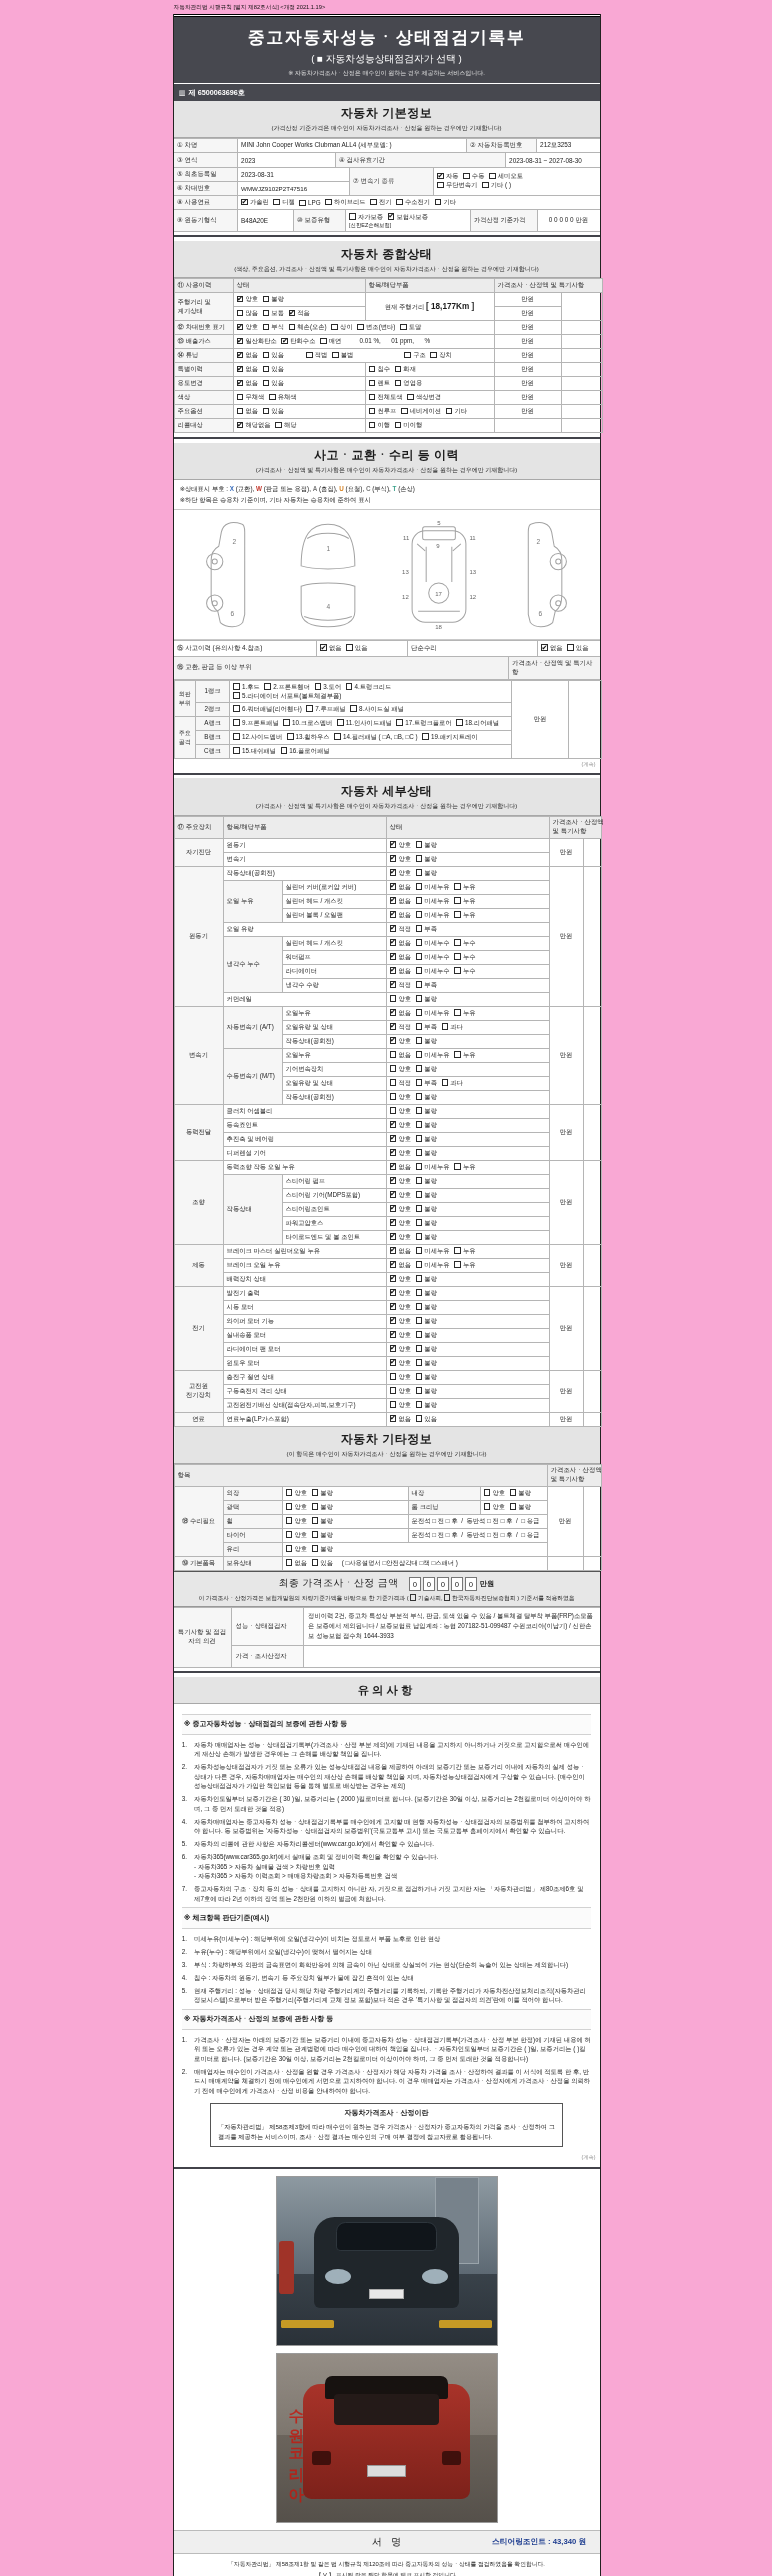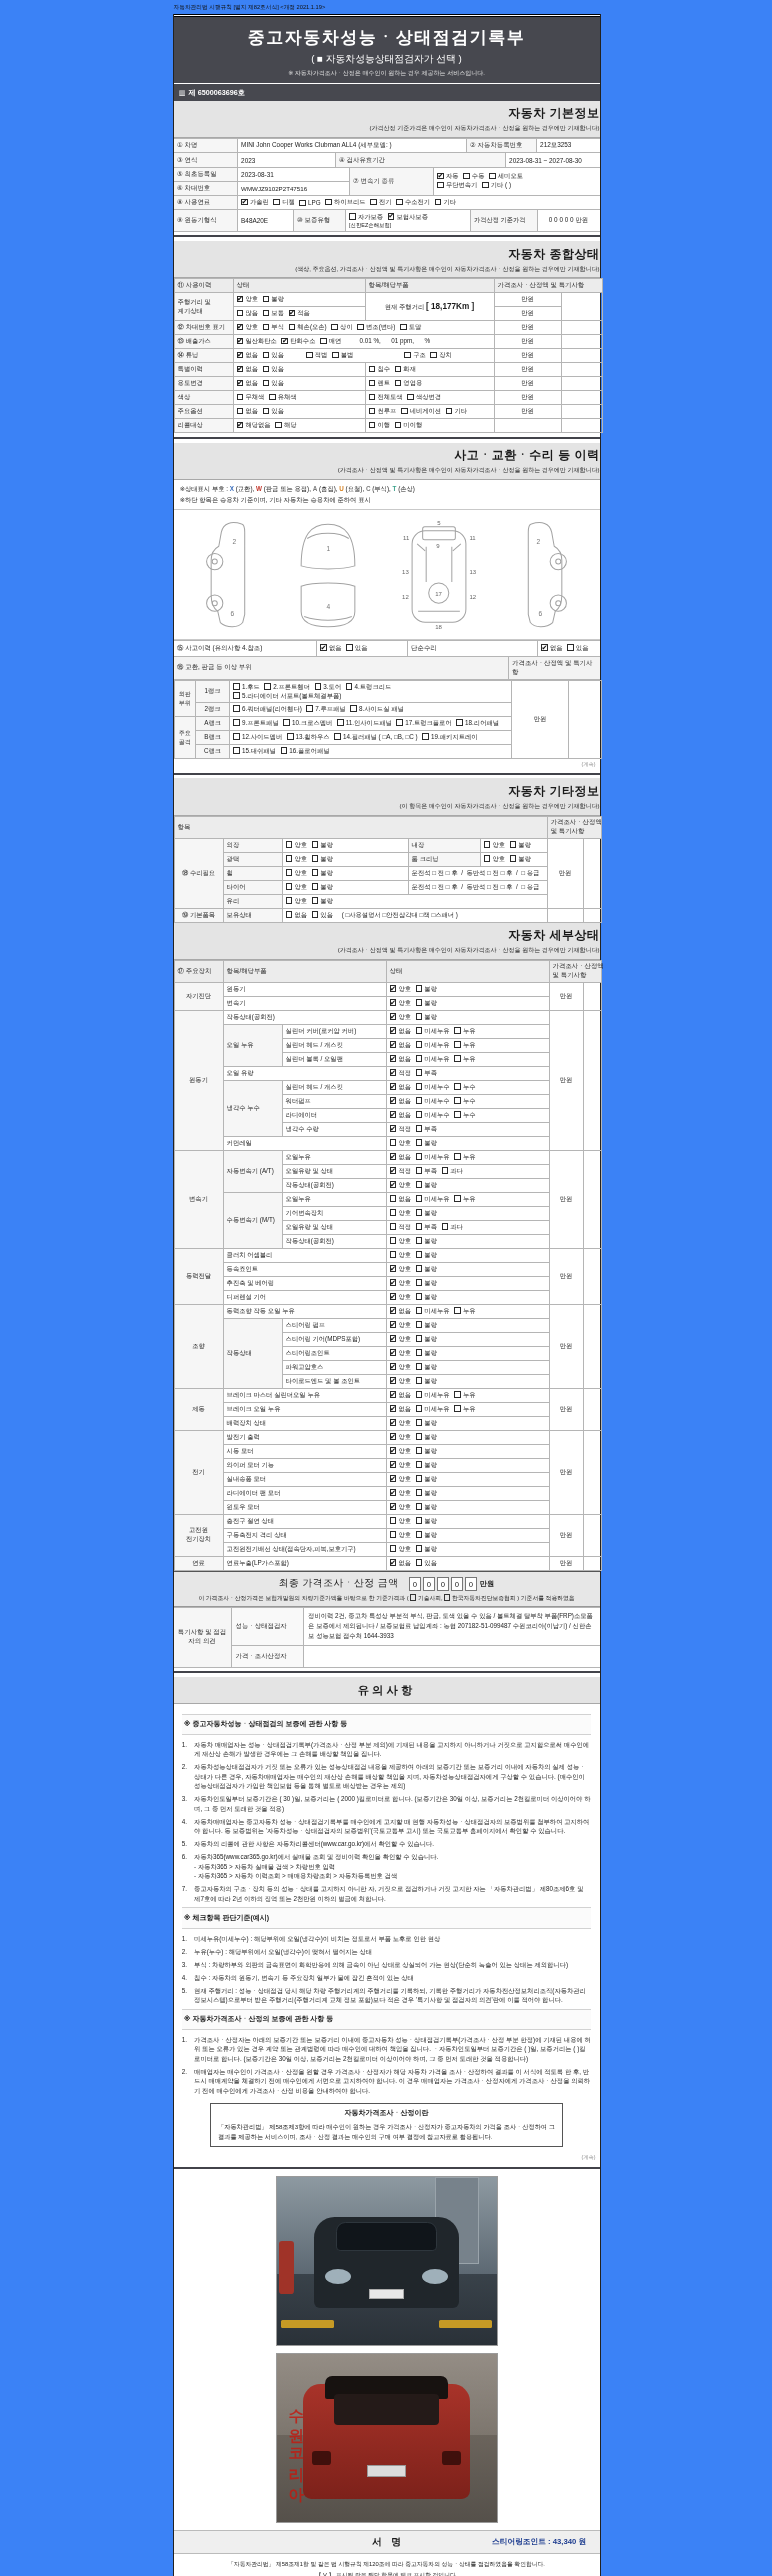--- a/index.html
+++ b/index.html
@@ -1,28 +1,28 @@
 <!DOCTYPE html>
 <html style="font-size:8.2px"><head>
 <meta charset="utf-8">
 <style>
   *{box-sizing:border-box;margin:0;padding:0}
   html,body{background:#fff}
   body{font-family:"Liberation Sans","DejaVu Sans",sans-serif;color:#1a1a1a}
-  .canvas{width:773px;height:2576px;background:#3b82f6;overflow:hidden}
+  .canvas{width:773px;height:2576px;background:#f9a8d4;overflow:hidden}
   .lawnote{width:428px;margin:0 auto;font-size:5.7px;color:#111;padding:3.6px 1px 2.1px}
   .doc{width:428px;margin:0 auto;border-left:0.5px solid #222;border-right:0.5px solid #222;border-bottom:0.5px solid #222;background:#fff;padding-bottom:3.1px}
   .topline{height:3.1px;border-top:0.5px solid #000;border-bottom:1px solid #000}
   .dochead{background:#47484f;color:#fff;text-align:center;padding:9.3px 0 5.7px}
   .dochead h1{font-size:17px;letter-spacing:1.5px;font-weight:bold}
   .h-sub{font-size:9.8px;margin-top:3.6px}
   .h-note{font-size:6px;color:#e3e3e3;margin-top:3.1px}
   .docno{background:#47484f;color:#fff;font-size:7.2px;font-weight:bold;padding:3.1px 5.2px;border-top:1.5px solid #fff;display:flex;align-items:center;gap:3.1px}
   .sep{height:2.1px;background:#42434a;margin:3.6px 0}
-  .sechead{background:#e4e4e4;text-align:right;padding:4.6px 0 3.6px;border-bottom:0.5px solid #a8a8a8}
+  .sechead{background:#e4e4e4;text-align:center;padding:4.6px 0 3.6px;border-bottom:0.5px solid #a8a8a8}
   .sechead h2{font-size:12px;letter-spacing:0.5px}
   .sechead .sub{font-size:6px;margin-top:2.1px;color:#222}
   
   .gtable{border-collapse:collapse;table-layout:fixed;width:100%}
   .gtable td{border:0.5px solid #b5b5b5;font-size:6.3px;padding:1.5px 3.1px;vertical-align:middle;height:14px;word-break:keep-all}
   .gtable td.th{background:#ececec;text-align:left;font-size:6.4px}
   .gtable td.lbl{background:#f6f6f6}
   .gtable td.dev{text-align:center;background:#f6f6f6}
   .ctr{text-align:center}
   .mile{font-size:8.2px;font-weight:bold}
@@ -73,21 +73,21 @@
   .nnum{width:12.4px;flex:none}
   .ntext{flex:1;white-space:pre-line}
   .nbox{border:0.8px solid #555;margin:7.7px auto 3.1px;width:86%;padding:4.6px 6.7px}
   .nbox .bt{font-weight:bold;text-align:center;font-size:7px;margin-bottom:3.1px}
   .nbox .bb{font-size:6.2px;line-height:1.55}
   
   .photo{width:222px;height:170px;margin:7.2px auto;position:relative;overflow:hidden;border:0.5px solid #9a9a9a;background:#777}
   .abs{position:absolute}
   
   .signband{display:flex;align-items:center;background:#efefef;border-top:0.5px solid #bbb;border-bottom:0.5px solid #bbb;height:24px;position:relative;justify-content:center;margin-top:6.2px}
-  .signband .s{font-size:9.8px;font-weight:bold;letter-spacing:9.3px;padding-left:9.3px}
+  .signband .s{font-size:9.8px;font-weight:normal;letter-spacing:9.3px;padding-left:9.3px}
   .fee{position:absolute;right:13.4px;color:#1d3c8f;font-weight:bold;font-size:7.7px}
   .bnotes{text-align:center;font-size:5.8px;color:#222;padding:5.2px 0 4.1px;line-height:1.9}
   svg text{font-family:"Liberation Sans",sans-serif}
 </style>
 </head>
 <body>
 
 <div class="canvas">
   <div class="lawnote">자동차관리법 시행규칙 [별지 제82호서식] &lt;개정 2021.1.19&gt;</div>
   <div class="doc">
@@ -375,20 +375,247 @@
             </tbody>
           </table>
         </div>
       <div class="cont">(계속)</div>
     </section>
 
     <div class="sep"></div>
 
     <section>
       <div class="sechead">
+        <h2>자동차 세부상태</h2>
+        <div class="sub">(가격조사ㆍ산정액 및 특기사항은 매수인이 자동차가격조사ㆍ산정을 원하는 경우에만 기재합니다)</div>
+      </div>
+      <div id="detail-wrap">
+          <table class="gtable">
+            <colgroup>
+              <col style="width:49px">
+              <col style="width:59px">
+              <col style="width:104px">
+              <col style="width:163px">
+              <col style="width:34px">
+              <col style="width:18.5px">
+            </colgroup>
+            <tbody>
+              <tr>
+                <td class="th">⑰ 주요장치</td>
+                <td class="th" colspan="2">항목/해당부품</td>
+                <td class="th">상태</td>
+                <td class="th" colspan="2">가격조사ㆍ산정액 및 특기사항</td>
+              </tr>
+              <tr>
+                <td class="dev" rowspan="2">자기진단</td>
+                <td colspan="2">원동기</td>
+                <td><span class="opt"><span class="cb on"></span><span class="cl">양호</span></span><span class="opt"><span class="cb"></span><span class="cl">불량</span></span></td>
+                <td class="ctr" rowspan="2">만원</td>
+                <td rowspan="2"></td>
+              </tr>
+              <tr>
+                <td colspan="2">변속기</td>
+                <td><span class="opt"><span class="cb on"></span><span class="cl">양호</span></span><span class="opt"><span class="cb"></span><span class="cl">불량</span></span></td>
+              </tr>
+              <tr>
+                <td class="dev" rowspan="10">원동기</td>
+                <td colspan="2">작동상태(공회전)</td>
+                <td><span class="opt"><span class="cb on"></span><span class="cl">양호</span></span><span class="opt"><span class="cb"></span><span class="cl">불량</span></span></td>
+                <td class="ctr" rowspan="10">만원</td>
+                <td rowspan="10"></td>
+              </tr>
+              <tr>
+                <td class="lbl" rowspan="3">오일 누유</td>
+                <td>실린더 커버(로커암 커버)</td>
+                <td><span class="opt"><span class="cb on"></span><span class="cl">없음</span></span><span class="opt"><span class="cb"></span><span class="cl">미세누유</span></span><span class="opt"><span class="cb"></span><span class="cl">누유</span></span></td>
+              </tr>
+              <tr>
+                <td>실린더 헤드 / 개스킷</td>
+                <td><span class="opt"><span class="cb on"></span><span class="cl">없음</span></span><span class="opt"><span class="cb"></span><span class="cl">미세누유</span></span><span class="opt"><span class="cb"></span><span class="cl">누유</span></span></td>
+              </tr>
+              <tr>
+                <td>실린더 블록 / 오일팬</td>
+                <td><span class="opt"><span class="cb on"></span><span class="cl">없음</span></span><span class="opt"><span class="cb"></span><span class="cl">미세누유</span></span><span class="opt"><span class="cb"></span><span class="cl">누유</span></span></td>
+              </tr>
+              <tr>
+                <td colspan="2">오일 유량</td>
+                <td><span class="opt"><span class="cb on"></span><span class="cl">적정</span></span><span class="opt"><span class="cb"></span><span class="cl">부족</span></span></td>
+              </tr>
+              <tr>
+                <td class="lbl" rowspan="4">냉각수 누수</td>
+                <td>실린더 헤드 / 개스킷</td>
+                <td><span class="opt"><span class="cb on"></span><span class="cl">없음</span></span><span class="opt"><span class="cb"></span><span class="cl">미세누수</span></span><span class="opt"><span class="cb"></span><span class="cl">누수</span></span></td>
+              </tr>
+              <tr>
+                <td>워터펌프</td>
+                <td><span class="opt"><span class="cb on"></span><span class="cl">없음</span></span><span class="opt"><span class="cb"></span><span class="cl">미세누수</span></span><span class="opt"><span class="cb"></span><span class="cl">누수</span></span></td>
+              </tr>
+              <tr>
+                <td>라디에이터</td>
+                <td><span class="opt"><span class="cb on"></span><span class="cl">없음</span></span><span class="opt"><span class="cb"></span><span class="cl">미세누수</span></span><span class="opt"><span class="cb"></span><span class="cl">누수</span></span></td>
+              </tr>
+              <tr>
+                <td>냉각수 수량</td>
+                <td><span class="opt"><span class="cb on"></span><span class="cl">적정</span></span><span class="opt"><span class="cb"></span><span class="cl">부족</span></span></td>
+              </tr>
+              <tr>
+                <td colspan="2">커먼레일</td>
+                <td><span class="opt"><span class="cb"></span><span class="cl">양호</span></span><span class="opt"><span class="cb"></span><span class="cl">불량</span></span></td>
+              </tr>
+              <tr>
+                <td class="dev" rowspan="7">변속기</td>
+                <td class="lbl" rowspan="3">자동변속기 (A/T)</td>
+                <td>오일누유</td>
+                <td><span class="opt"><span class="cb on"></span><span class="cl">없음</span></span><span class="opt"><span class="cb"></span><span class="cl">미세누유</span></span><span class="opt"><span class="cb"></span><span class="cl">누유</span></span></td>
+                <td class="ctr" rowspan="7">만원</td>
+                <td rowspan="7"></td>
+              </tr>
+              <tr>
+                <td>오일유량 및 상태</td>
+                <td><span class="opt"><span class="cb on"></span><span class="cl">적정</span></span><span class="opt"><span class="cb"></span><span class="cl">부족</span></span><span class="opt"><span class="cb"></span><span class="cl">과다</span></span></td>
+              </tr>
+              <tr>
+                <td>작동상태(공회전)</td>
+                <td><span class="opt"><span class="cb on"></span><span class="cl">양호</span></span><span class="opt"><span class="cb"></span><span class="cl">불량</span></span></td>
+              </tr>
+              <tr>
+                <td class="lbl" rowspan="4">수동변속기 (M/T)</td>
+                <td>오일누유</td>
+                <td><span class="opt"><span class="cb"></span><span class="cl">없음</span></span><span class="opt"><span class="cb"></span><span class="cl">미세누유</span></span><span class="opt"><span class="cb"></span><span class="cl">누유</span></span></td>
+              </tr>
+              <tr>
+                <td>기어변속장치</td>
+                <td><span class="opt"><span class="cb"></span><span class="cl">양호</span></span><span class="opt"><span class="cb"></span><span class="cl">불량</span></span></td>
+              </tr>
+              <tr>
+                <td>오일유량 및 상태</td>
+                <td><span class="opt"><span class="cb"></span><span class="cl">적정</span></span><span class="opt"><span class="cb"></span><span class="cl">부족</span></span><span class="opt"><span class="cb"></span><span class="cl">과다</span></span></td>
+              </tr>
+              <tr>
+                <td>작동상태(공회전)</td>
+                <td><span class="opt"><span class="cb"></span><span class="cl">양호</span></span><span class="opt"><span class="cb"></span><span class="cl">불량</span></span></td>
+              </tr>
+              <tr>
+                <td class="dev" rowspan="4">동력전달</td>
+                <td colspan="2">클러치 어셈블리</td>
+                <td><span class="opt"><span class="cb"></span><span class="cl">양호</span></span><span class="opt"><span class="cb"></span><span class="cl">불량</span></span></td>
+                <td class="ctr" rowspan="4">만원</td>
+                <td rowspan="4"></td>
+              </tr>
+              <tr>
+                <td colspan="2">등속죠인트</td>
+                <td><span class="opt"><span class="cb on"></span><span class="cl">양호</span></span><span class="opt"><span class="cb"></span><span class="cl">불량</span></span></td>
+              </tr>
+              <tr>
+                <td colspan="2">추진축 및 베어링</td>
+                <td><span class="opt"><span class="cb on"></span><span class="cl">양호</span></span><span class="opt"><span class="cb"></span><span class="cl">불량</span></span></td>
+              </tr>
+              <tr>
+                <td colspan="2">디퍼렌셜 기어</td>
+                <td><span class="opt"><span class="cb on"></span><span class="cl">양호</span></span><span class="opt"><span class="cb"></span><span class="cl">불량</span></span></td>
+              </tr>
+              <tr>
+                <td class="dev" rowspan="6">조향</td>
+                <td colspan="2">동력조향 작동 오일 누유</td>
+                <td><span class="opt"><span class="cb on"></span><span class="cl">없음</span></span><span class="opt"><span class="cb"></span><span class="cl">미세누유</span></span><span class="opt"><span class="cb"></span><span class="cl">누유</span></span></td>
+                <td class="ctr" rowspan="6">만원</td>
+                <td rowspan="6"></td>
+              </tr>
+              <tr>
+                <td class="lbl" rowspan="5">작동상태</td>
+                <td>스티어링 펌프</td>
+                <td><span class="opt"><span class="cb on"></span><span class="cl">양호</span></span><span class="opt"><span class="cb"></span><span class="cl">불량</span></span></td>
+              </tr>
+              <tr>
+                <td>스티어링 기어(MDPS포함)</td>
+                <td><span class="opt"><span class="cb on"></span><span class="cl">양호</span></span><span class="opt"><span class="cb"></span><span class="cl">불량</span></span></td>
+              </tr>
+              <tr>
+                <td>스티어링조인트</td>
+                <td><span class="opt"><span class="cb on"></span><span class="cl">양호</span></span><span class="opt"><span class="cb"></span><span class="cl">불량</span></span></td>
+              </tr>
+              <tr>
+                <td>파워고압호스</td>
+                <td><span class="opt"><span class="cb on"></span><span class="cl">양호</span></span><span class="opt"><span class="cb"></span><span class="cl">불량</span></span></td>
+              </tr>
+              <tr>
+                <td>타이로드엔드 및 볼 조인트</td>
+                <td><span class="opt"><span class="cb on"></span><span class="cl">양호</span></span><span class="opt"><span class="cb"></span><span class="cl">불량</span></span></td>
+              </tr>
+              <tr>
+                <td class="dev" rowspan="3">제동</td>
+                <td colspan="2">브레이크 마스터 실린더오일 누유</td>
+                <td><span class="opt"><span class="cb on"></span><span class="cl">없음</span></span><span class="opt"><span class="cb"></span><span class="cl">미세누유</span></span><span class="opt"><span class="cb"></span><span class="cl">누유</span></span></td>
+                <td class="ctr" rowspan="3">만원</td>
+                <td rowspan="3"></td>
+              </tr>
+              <tr>
+                <td colspan="2">브레이크 오일 누유</td>
+                <td><span class="opt"><span class="cb on"></span><span class="cl">없음</span></span><span class="opt"><span class="cb"></span><span class="cl">미세누유</span></span><span class="opt"><span class="cb"></span><span class="cl">누유</span></span></td>
+              </tr>
+              <tr>
+                <td colspan="2">배력장치 상태</td>
+                <td><span class="opt"><span class="cb on"></span><span class="cl">양호</span></span><span class="opt"><span class="cb"></span><span class="cl">불량</span></span></td>
+              </tr>
+              <tr>
+                <td class="dev" rowspan="6">전기</td>
+                <td colspan="2">발전기 출력</td>
+                <td><span class="opt"><span class="cb on"></span><span class="cl">양호</span></span><span class="opt"><span class="cb"></span><span class="cl">불량</span></span></td>
+                <td class="ctr" rowspan="6">만원</td>
+                <td rowspan="6"></td>
+              </tr>
+              <tr>
+                <td colspan="2">시동 모터</td>
+                <td><span class="opt"><span class="cb on"></span><span class="cl">양호</span></span><span class="opt"><span class="cb"></span><span class="cl">불량</span></span></td>
+              </tr>
+              <tr>
+                <td colspan="2">와이퍼 모터 기능</td>
+                <td><span class="opt"><span class="cb on"></span><span class="cl">양호</span></span><span class="opt"><span class="cb"></span><span class="cl">불량</span></span></td>
+              </tr>
+              <tr>
+                <td colspan="2">실내송풍 모터</td>
+                <td><span class="opt"><span class="cb on"></span><span class="cl">양호</span></span><span class="opt"><span class="cb"></span><span class="cl">불량</span></span></td>
+              </tr>
+              <tr>
+                <td colspan="2">라디에이터 팬 모터</td>
+                <td><span class="opt"><span class="cb on"></span><span class="cl">양호</span></span><span class="opt"><span class="cb"></span><span class="cl">불량</span></span></td>
+              </tr>
+              <tr>
+                <td colspan="2">윈도우 모터</td>
+                <td><span class="opt"><span class="cb on"></span><span class="cl">양호</span></span><span class="opt"><span class="cb"></span><span class="cl">불량</span></span></td>
+              </tr>
+              <tr>
+                <td class="dev" rowspan="3">고전원 전기장치</td>
+                <td colspan="2">충전구 절연 상태</td>
+                <td><span class="opt"><span class="cb"></span><span class="cl">양호</span></span><span class="opt"><span class="cb"></span><span class="cl">불량</span></span></td>
+                <td class="ctr" rowspan="3">만원</td>
+                <td rowspan="3"></td>
+              </tr>
+              <tr>
+                <td colspan="2">구동축전지 격리 상태</td>
+                <td><span class="opt"><span class="cb"></span><span class="cl">양호</span></span><span class="opt"><span class="cb"></span><span class="cl">불량</span></span></td>
+              </tr>
+              <tr>
+                <td colspan="2">고전원전기배선 상태(접속단자,피복,보호기구)</td>
+                <td><span class="opt"><span class="cb"></span><span class="cl">양호</span></span><span class="opt"><span class="cb"></span><span class="cl">불량</span></span></td>
+              </tr>
+              <tr>
+                <td class="dev" rowspan="1">연료</td>
+                <td colspan="2">연료누출(LP가스포함)</td>
+                <td><span class="opt"><span class="cb on"></span><span class="cl">없음</span></span><span class="opt"><span class="cb"></span><span class="cl">있음</span></span></td>
+                <td class="ctr" rowspan="1">만원</td>
+                <td rowspan="1"></td>
+              </tr>
+            </tbody>
+          </table>
+        </div>
+    </section>
+
+    <section>
+      <div class="sechead">
         <h2>자동차 기타정보</h2>
         <div class="sub">(이 항목은 매수인이 자동차가격조사ㆍ산정을 원하는 경우에만 기재합니다)</div>
       </div>
       <div id="etc-wrap">
           <table class="gtable">
             <colgroup>
               <col style="width:49px">
               <col style="width:59px">
               <col style="width:126px">
               <col style="width:72px">
@@ -429,247 +656,20 @@
               <tr>
                 <td class="lbl">유리</td>
                 <td colspan="3"><span class="opt"><span class="cb"></span><span class="cl">양호</span></span><span class="opt"><span class="cb"></span><span class="cl">불량</span></span></td>
               </tr>
               <tr>
                 <td class="dev">⑲ 기본품목</td>
                 <td class="lbl">보유상태</td>
                 <td colspan="3"><span class="opt"><span class="cb"></span><span class="cl">없음</span></span><span class="opt"><span class="cb"></span><span class="cl">있음</span></span><span style="margin-left:4.1px">( □사용설명서   □안전삼각대   □잭   □스패너 )</span></td>
                 <td></td>
                 <td></td>
-              </tr>
-            </tbody>
-          </table>
-        </div>
-    </section>
-
-    <section>
-      <div class="sechead">
-        <h2>자동차 세부상태</h2>
-        <div class="sub">(가격조사ㆍ산정액 및 특기사항은 매수인이 자동차가격조사ㆍ산정을 원하는 경우에만 기재합니다)</div>
-      </div>
-      <div id="detail-wrap">
-          <table class="gtable">
-            <colgroup>
-              <col style="width:49px">
-              <col style="width:59px">
-              <col style="width:104px">
-              <col style="width:163px">
-              <col style="width:34px">
-              <col style="width:18.5px">
-            </colgroup>
-            <tbody>
-              <tr>
-                <td class="th">⑰ 주요장치</td>
-                <td class="th" colspan="2">항목/해당부품</td>
-                <td class="th">상태</td>
-                <td class="th" colspan="2">가격조사ㆍ산정액 및 특기사항</td>
-              </tr>
-              <tr>
-                <td class="dev" rowspan="2">자기진단</td>
-                <td colspan="2">원동기</td>
-                <td><span class="opt"><span class="cb on"></span><span class="cl">양호</span></span><span class="opt"><span class="cb"></span><span class="cl">불량</span></span></td>
-                <td class="ctr" rowspan="2">만원</td>
-                <td rowspan="2"></td>
-              </tr>
-              <tr>
-                <td colspan="2">변속기</td>
-                <td><span class="opt"><span class="cb on"></span><span class="cl">양호</span></span><span class="opt"><span class="cb"></span><span class="cl">불량</span></span></td>
-              </tr>
-              <tr>
-                <td class="dev" rowspan="10">원동기</td>
-                <td colspan="2">작동상태(공회전)</td>
-                <td><span class="opt"><span class="cb on"></span><span class="cl">양호</span></span><span class="opt"><span class="cb"></span><span class="cl">불량</span></span></td>
-                <td class="ctr" rowspan="10">만원</td>
-                <td rowspan="10"></td>
-              </tr>
-              <tr>
-                <td class="lbl" rowspan="3">오일 누유</td>
-                <td>실린더 커버(로커암 커버)</td>
-                <td><span class="opt"><span class="cb on"></span><span class="cl">없음</span></span><span class="opt"><span class="cb"></span><span class="cl">미세누유</span></span><span class="opt"><span class="cb"></span><span class="cl">누유</span></span></td>
-              </tr>
-              <tr>
-                <td>실린더 헤드 / 개스킷</td>
-                <td><span class="opt"><span class="cb on"></span><span class="cl">없음</span></span><span class="opt"><span class="cb"></span><span class="cl">미세누유</span></span><span class="opt"><span class="cb"></span><span class="cl">누유</span></span></td>
-              </tr>
-              <tr>
-                <td>실린더 블록 / 오일팬</td>
-                <td><span class="opt"><span class="cb on"></span><span class="cl">없음</span></span><span class="opt"><span class="cb"></span><span class="cl">미세누유</span></span><span class="opt"><span class="cb"></span><span class="cl">누유</span></span></td>
-              </tr>
-              <tr>
-                <td colspan="2">오일 유량</td>
-                <td><span class="opt"><span class="cb on"></span><span class="cl">적정</span></span><span class="opt"><span class="cb"></span><span class="cl">부족</span></span></td>
-              </tr>
-              <tr>
-                <td class="lbl" rowspan="4">냉각수 누수</td>
-                <td>실린더 헤드 / 개스킷</td>
-                <td><span class="opt"><span class="cb on"></span><span class="cl">없음</span></span><span class="opt"><span class="cb"></span><span class="cl">미세누수</span></span><span class="opt"><span class="cb"></span><span class="cl">누수</span></span></td>
-              </tr>
-              <tr>
-                <td>워터펌프</td>
-                <td><span class="opt"><span class="cb on"></span><span class="cl">없음</span></span><span class="opt"><span class="cb"></span><span class="cl">미세누수</span></span><span class="opt"><span class="cb"></span><span class="cl">누수</span></span></td>
-              </tr>
-              <tr>
-                <td>라디에이터</td>
-                <td><span class="opt"><span class="cb on"></span><span class="cl">없음</span></span><span class="opt"><span class="cb"></span><span class="cl">미세누수</span></span><span class="opt"><span class="cb"></span><span class="cl">누수</span></span></td>
-              </tr>
-              <tr>
-                <td>냉각수 수량</td>
-                <td><span class="opt"><span class="cb on"></span><span class="cl">적정</span></span><span class="opt"><span class="cb"></span><span class="cl">부족</span></span></td>
-              </tr>
-              <tr>
-                <td colspan="2">커먼레일</td>
-                <td><span class="opt"><span class="cb"></span><span class="cl">양호</span></span><span class="opt"><span class="cb"></span><span class="cl">불량</span></span></td>
-              </tr>
-              <tr>
-                <td class="dev" rowspan="7">변속기</td>
-                <td class="lbl" rowspan="3">자동변속기 (A/T)</td>
-                <td>오일누유</td>
-                <td><span class="opt"><span class="cb on"></span><span class="cl">없음</span></span><span class="opt"><span class="cb"></span><span class="cl">미세누유</span></span><span class="opt"><span class="cb"></span><span class="cl">누유</span></span></td>
-                <td class="ctr" rowspan="7">만원</td>
-                <td rowspan="7"></td>
-              </tr>
-              <tr>
-                <td>오일유량 및 상태</td>
-                <td><span class="opt"><span class="cb on"></span><span class="cl">적정</span></span><span class="opt"><span class="cb"></span><span class="cl">부족</span></span><span class="opt"><span class="cb"></span><span class="cl">과다</span></span></td>
-              </tr>
-              <tr>
-                <td>작동상태(공회전)</td>
-                <td><span class="opt"><span class="cb on"></span><span class="cl">양호</span></span><span class="opt"><span class="cb"></span><span class="cl">불량</span></span></td>
-              </tr>
-              <tr>
-                <td class="lbl" rowspan="4">수동변속기 (M/T)</td>
-                <td>오일누유</td>
-                <td><span class="opt"><span class="cb"></span><span class="cl">없음</span></span><span class="opt"><span class="cb"></span><span class="cl">미세누유</span></span><span class="opt"><span class="cb"></span><span class="cl">누유</span></span></td>
-              </tr>
-              <tr>
-                <td>기어변속장치</td>
-                <td><span class="opt"><span class="cb"></span><span class="cl">양호</span></span><span class="opt"><span class="cb"></span><span class="cl">불량</span></span></td>
-              </tr>
-              <tr>
-                <td>오일유량 및 상태</td>
-                <td><span class="opt"><span class="cb"></span><span class="cl">적정</span></span><span class="opt"><span class="cb"></span><span class="cl">부족</span></span><span class="opt"><span class="cb"></span><span class="cl">과다</span></span></td>
-              </tr>
-              <tr>
-                <td>작동상태(공회전)</td>
-                <td><span class="opt"><span class="cb"></span><span class="cl">양호</span></span><span class="opt"><span class="cb"></span><span class="cl">불량</span></span></td>
-              </tr>
-              <tr>
-                <td class="dev" rowspan="4">동력전달</td>
-                <td colspan="2">클러치 어셈블리</td>
-                <td><span class="opt"><span class="cb"></span><span class="cl">양호</span></span><span class="opt"><span class="cb"></span><span class="cl">불량</span></span></td>
-                <td class="ctr" rowspan="4">만원</td>
-                <td rowspan="4"></td>
-              </tr>
-              <tr>
-                <td colspan="2">등속죠인트</td>
-                <td><span class="opt"><span class="cb on"></span><span class="cl">양호</span></span><span class="opt"><span class="cb"></span><span class="cl">불량</span></span></td>
-              </tr>
-              <tr>
-                <td colspan="2">추진축 및 베어링</td>
-                <td><span class="opt"><span class="cb on"></span><span class="cl">양호</span></span><span class="opt"><span class="cb"></span><span class="cl">불량</span></span></td>
-              </tr>
-              <tr>
-                <td colspan="2">디퍼렌셜 기어</td>
-                <td><span class="opt"><span class="cb on"></span><span class="cl">양호</span></span><span class="opt"><span class="cb"></span><span class="cl">불량</span></span></td>
-              </tr>
-              <tr>
-                <td class="dev" rowspan="6">조향</td>
-                <td colspan="2">동력조향 작동 오일 누유</td>
-                <td><span class="opt"><span class="cb on"></span><span class="cl">없음</span></span><span class="opt"><span class="cb"></span><span class="cl">미세누유</span></span><span class="opt"><span class="cb"></span><span class="cl">누유</span></span></td>
-                <td class="ctr" rowspan="6">만원</td>
-                <td rowspan="6"></td>
-              </tr>
-              <tr>
-                <td class="lbl" rowspan="5">작동상태</td>
-                <td>스티어링 펌프</td>
-                <td><span class="opt"><span class="cb on"></span><span class="cl">양호</span></span><span class="opt"><span class="cb"></span><span class="cl">불량</span></span></td>
-              </tr>
-              <tr>
-                <td>스티어링 기어(MDPS포함)</td>
-                <td><span class="opt"><span class="cb on"></span><span class="cl">양호</span></span><span class="opt"><span class="cb"></span><span class="cl">불량</span></span></td>
-              </tr>
-              <tr>
-                <td>스티어링조인트</td>
-                <td><span class="opt"><span class="cb on"></span><span class="cl">양호</span></span><span class="opt"><span class="cb"></span><span class="cl">불량</span></span></td>
-              </tr>
-              <tr>
-                <td>파워고압호스</td>
-                <td><span class="opt"><span class="cb on"></span><span class="cl">양호</span></span><span class="opt"><span class="cb"></span><span class="cl">불량</span></span></td>
-              </tr>
-              <tr>
-                <td>타이로드엔드 및 볼 조인트</td>
-                <td><span class="opt"><span class="cb on"></span><span class="cl">양호</span></span><span class="opt"><span class="cb"></span><span class="cl">불량</span></span></td>
-              </tr>
-              <tr>
-                <td class="dev" rowspan="3">제동</td>
-                <td colspan="2">브레이크 마스터 실린더오일 누유</td>
-                <td><span class="opt"><span class="cb on"></span><span class="cl">없음</span></span><span class="opt"><span class="cb"></span><span class="cl">미세누유</span></span><span class="opt"><span class="cb"></span><span class="cl">누유</span></span></td>
-                <td class="ctr" rowspan="3">만원</td>
-                <td rowspan="3"></td>
-              </tr>
-              <tr>
-                <td colspan="2">브레이크 오일 누유</td>
-                <td><span class="opt"><span class="cb on"></span><span class="cl">없음</span></span><span class="opt"><span class="cb"></span><span class="cl">미세누유</span></span><span class="opt"><span class="cb"></span><span class="cl">누유</span></span></td>
-              </tr>
-              <tr>
-                <td colspan="2">배력장치 상태</td>
-                <td><span class="opt"><span class="cb on"></span><span class="cl">양호</span></span><span class="opt"><span class="cb"></span><span class="cl">불량</span></span></td>
-              </tr>
-              <tr>
-                <td class="dev" rowspan="6">전기</td>
-                <td colspan="2">발전기 출력</td>
-                <td><span class="opt"><span class="cb on"></span><span class="cl">양호</span></span><span class="opt"><span class="cb"></span><span class="cl">불량</span></span></td>
-                <td class="ctr" rowspan="6">만원</td>
-                <td rowspan="6"></td>
-              </tr>
-              <tr>
-                <td colspan="2">시동 모터</td>
-                <td><span class="opt"><span class="cb on"></span><span class="cl">양호</span></span><span class="opt"><span class="cb"></span><span class="cl">불량</span></span></td>
-              </tr>
-              <tr>
-                <td colspan="2">와이퍼 모터 기능</td>
-                <td><span class="opt"><span class="cb on"></span><span class="cl">양호</span></span><span class="opt"><span class="cb"></span><span class="cl">불량</span></span></td>
-              </tr>
-              <tr>
-                <td colspan="2">실내송풍 모터</td>
-                <td><span class="opt"><span class="cb on"></span><span class="cl">양호</span></span><span class="opt"><span class="cb"></span><span class="cl">불량</span></span></td>
-              </tr>
-              <tr>
-                <td colspan="2">라디에이터 팬 모터</td>
-                <td><span class="opt"><span class="cb on"></span><span class="cl">양호</span></span><span class="opt"><span class="cb"></span><span class="cl">불량</span></span></td>
-              </tr>
-              <tr>
-                <td colspan="2">윈도우 모터</td>
-                <td><span class="opt"><span class="cb on"></span><span class="cl">양호</span></span><span class="opt"><span class="cb"></span><span class="cl">불량</span></span></td>
-              </tr>
-              <tr>
-                <td class="dev" rowspan="3">고전원 전기장치</td>
-                <td colspan="2">충전구 절연 상태</td>
-                <td><span class="opt"><span class="cb"></span><span class="cl">양호</span></span><span class="opt"><span class="cb"></span><span class="cl">불량</span></span></td>
-                <td class="ctr" rowspan="3">만원</td>
-                <td rowspan="3"></td>
-              </tr>
-              <tr>
-                <td colspan="2">구동축전지 격리 상태</td>
-                <td><span class="opt"><span class="cb"></span><span class="cl">양호</span></span><span class="opt"><span class="cb"></span><span class="cl">불량</span></span></td>
-              </tr>
-              <tr>
-                <td colspan="2">고전원전기배선 상태(접속단자,피복,보호기구)</td>
-                <td><span class="opt"><span class="cb"></span><span class="cl">양호</span></span><span class="opt"><span class="cb"></span><span class="cl">불량</span></span></td>
-              </tr>
-              <tr>
-                <td class="dev" rowspan="1">연료</td>
-                <td colspan="2">연료누출(LP가스포함)</td>
-                <td><span class="opt"><span class="cb on"></span><span class="cl">없음</span></span><span class="opt"><span class="cb"></span><span class="cl">있음</span></span></td>
-                <td class="ctr" rowspan="1">만원</td>
-                <td rowspan="1"></td>
               </tr>
             </tbody>
           </table>
         </div>
     </section>
 
     <div class="finalbar">
       <span class="fl">최종 가격조사ㆍ산정 금액</span><span id="final-digits"><span class="digit">0</span><span class="digit">0</span><span class="digit">0</span><span class="digit">0</span><span class="digit">0</span></span><span class="funit">만원</span>
       <div class="fnote">
         <span>이 가격조사ㆍ산정가격은 보험개발원의 차량기준가액을 바탕으로 한 기준가격과 (</span><span class="sqr"></span><span>기술사회,</span><span class="sqr"></span><span>한국자동차진단보증협회 ) 기준서를 적용하였음</span>

